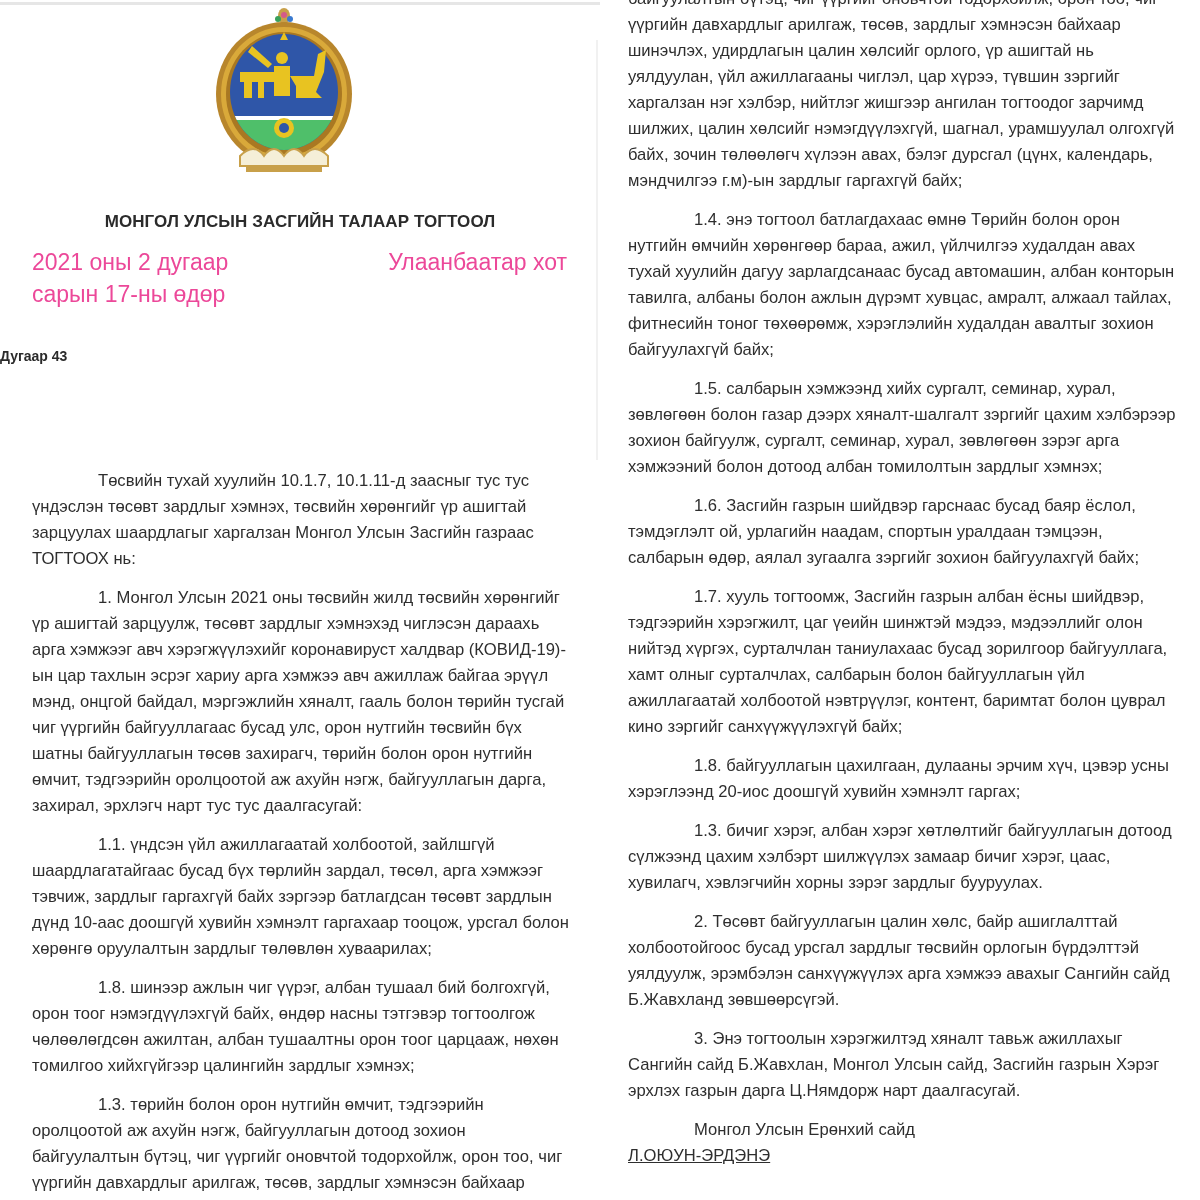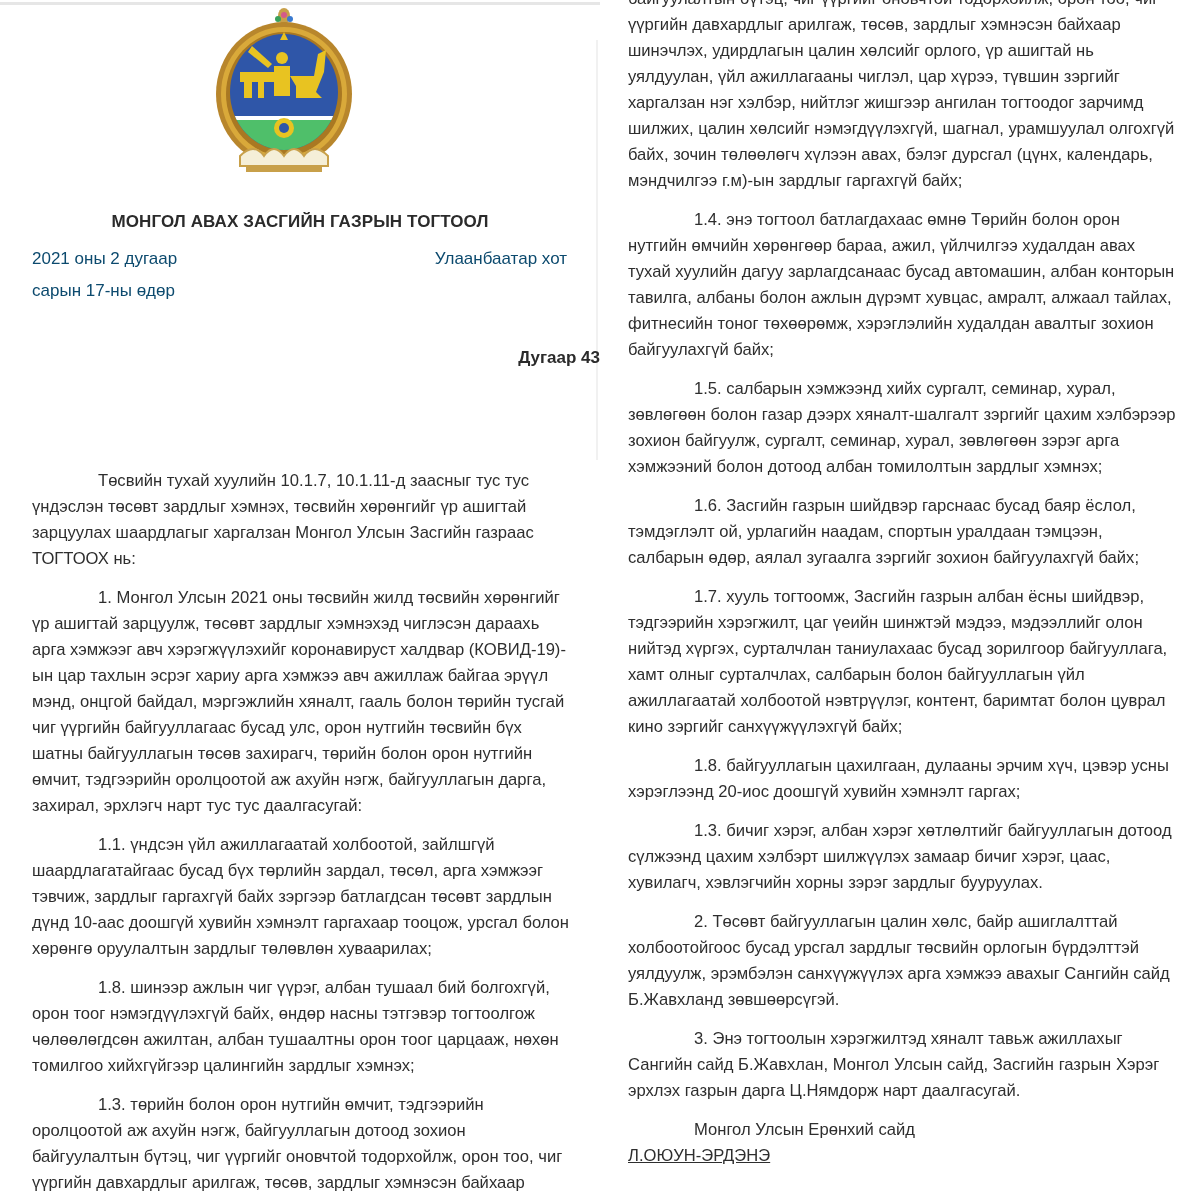--- a/index.html
+++ b/index.html
@@ -10,27 +10,27 @@
   .panel-left { left: 0; width: 600px; }
   .panel-right { left: 600px; width: 600px; }
 
   .top-rule { position: absolute; left: 0; top: 2px; width: 600px; height: 3px; background: #e6e6e6; }
   .side-rule { position: absolute; left: 596px; top: 40px; width: 2px; height: 420px; background: #f1f1f1; }
 
   .emblem { position: absolute; left: 214px; top: 6px; width: 140px; height: 172px; }
 
   .doc-title { position: absolute; left: 0; width: 600px; top: 212px; text-align: center;
     font-weight: bold; font-size: 17px; color: #2b2b2b; letter-spacing: 0.1px; }
-  .meta-link { position: absolute; font-size: 17px; color: #0c4a6e; }
+  .meta-link { position: absolute; font-size: 23px; color: #ec4899; }
   .date1 { left: 32px; top: 249px; }
   .date2 { left: 32px; top: 281px; }
   .city { right: 33px; top: 249px; }
 
-  .number { position: absolute; left: 0; width: 600px; top: 348px; text-align: right;
-    font-weight: bold; font-size: 17px; }
+  .number { position: absolute; left: 0; width: 600px; top: 348px; text-align: left;
+    font-weight: bold; font-size: 14px; }
   .subject { position: absolute; left: 40px; width: 520px; top: 393px; text-align: center;
     font-weight: bold; font-size: 17px; line-height: 32px; }
 
   .body-text { position: absolute; left: 32px; width: 545px; font-size: 16.6px; line-height: 26px; color: #2e2e2e; }
   .body-text p { text-indent: 66px; margin-bottom: 13px; }
   .body-text p.cont { text-indent: 0; }
   .left-body { top: 468px; }
   .right-body { left: 28px; top: -14px; width: 548px; }
 
   .signature-title { text-indent: 66px; margin-bottom: 0 !important; }
@@ -72,21 +72,21 @@
     <polygon points="76,70 100,70 104,48 112,44 110,66 102,86 108,92 82,92 82,80" fill="#e8c321"></polygon>
     <rect x="82" y="76" width="6" height="16" fill="#e8c321"></rect>
 
     <circle cx="70" cy="122" r="10" fill="#e8c321"></circle>
     <circle cx="70" cy="122" r="5" fill="#2f56a8"></circle>
 
     <path d="M26 150 Q40 136 50 150 Q60 136 70 150 Q80 136 90 150 Q100 136 114 150 L114 160 L26 160 Z" fill="#f5efd8" stroke="#c8a04a" stroke-width="2"></path>
     <rect x="32" y="160" width="76" height="6" fill="#c8a04a"></rect>
   </svg>
 
-  <div class="doc-title">МОНГОЛ АВАХ ЗАСГИЙН ГАЗРЫН ТОГТООЛ</div>
+  <div class="doc-title">МОНГОЛ УЛСЫН ЗАСГИЙН ТАЛААР ТОГТООЛ</div>
   <div class="meta-link date1">2021 оны 2 дугаар</div>
   <div class="meta-link date2">сарын 17-ны өдөр</div>
   <div class="meta-link city">Улаанбаатар хот</div>
 
   <div class="number">Дугаар 43</div>
 
   <div class="body-text left-body">
     <p>Төсвийн тухай хуулийн 10.1.7, 10.1.11-д заасныг тус тус үндэслэн төсөвт зардлыг хэмнэх, төсвийн хөрөнгийг үр ашигтай зарцуулах шаардлагыг харгалзан Монгол Улсын Засгийн газраас ТОГТООХ нь:</p>
     <p>1. Монгол Улсын 2021 оны төсвийн жилд төсвийн хөрөнгийг үр ашигтай зарцуулж, төсөвт зардлыг хэмнэхэд чиглэсэн дараахь арга хэмжээг авч хэрэгжүүлэхийг коронавируст халдвар (КОВИД-19)-ын цар тахлын эсрэг хариу арга хэмжээ авч ажиллаж байгаа эрүүл мэнд, онцгой байдал, мэргэжлийн хяналт, гааль болон төрийн тусгай чиг үүргийн байгууллагаас бусад улс, орон нутгийн төсвийн бүх шатны байгууллагын төсөв захирагч, төрийн болон орон нутгийн өмчит, тэдгээрийн оролцоотой аж ахуйн нэгж, байгууллагын дарга, захирал, эрхлэгч нарт тус тус даалгасугай:</p>
     <p>1.1. үндсэн үйл ажиллагаатай холбоотой, зайлшгүй шаардлагатайгаас бусад бүх төрлийн зардал, төсөл, арга хэмжээг тэвчиж, зардлыг гаргахгүй байх зэргээр батлагдсан төсөвт зардлын дүнд 10-аас доошгүй хувийн хэмнэлт гаргахаар тооцож, урсгал болон хөрөнгө оруулалтын зардлыг төлөвлөн хуваарилах;</p>

